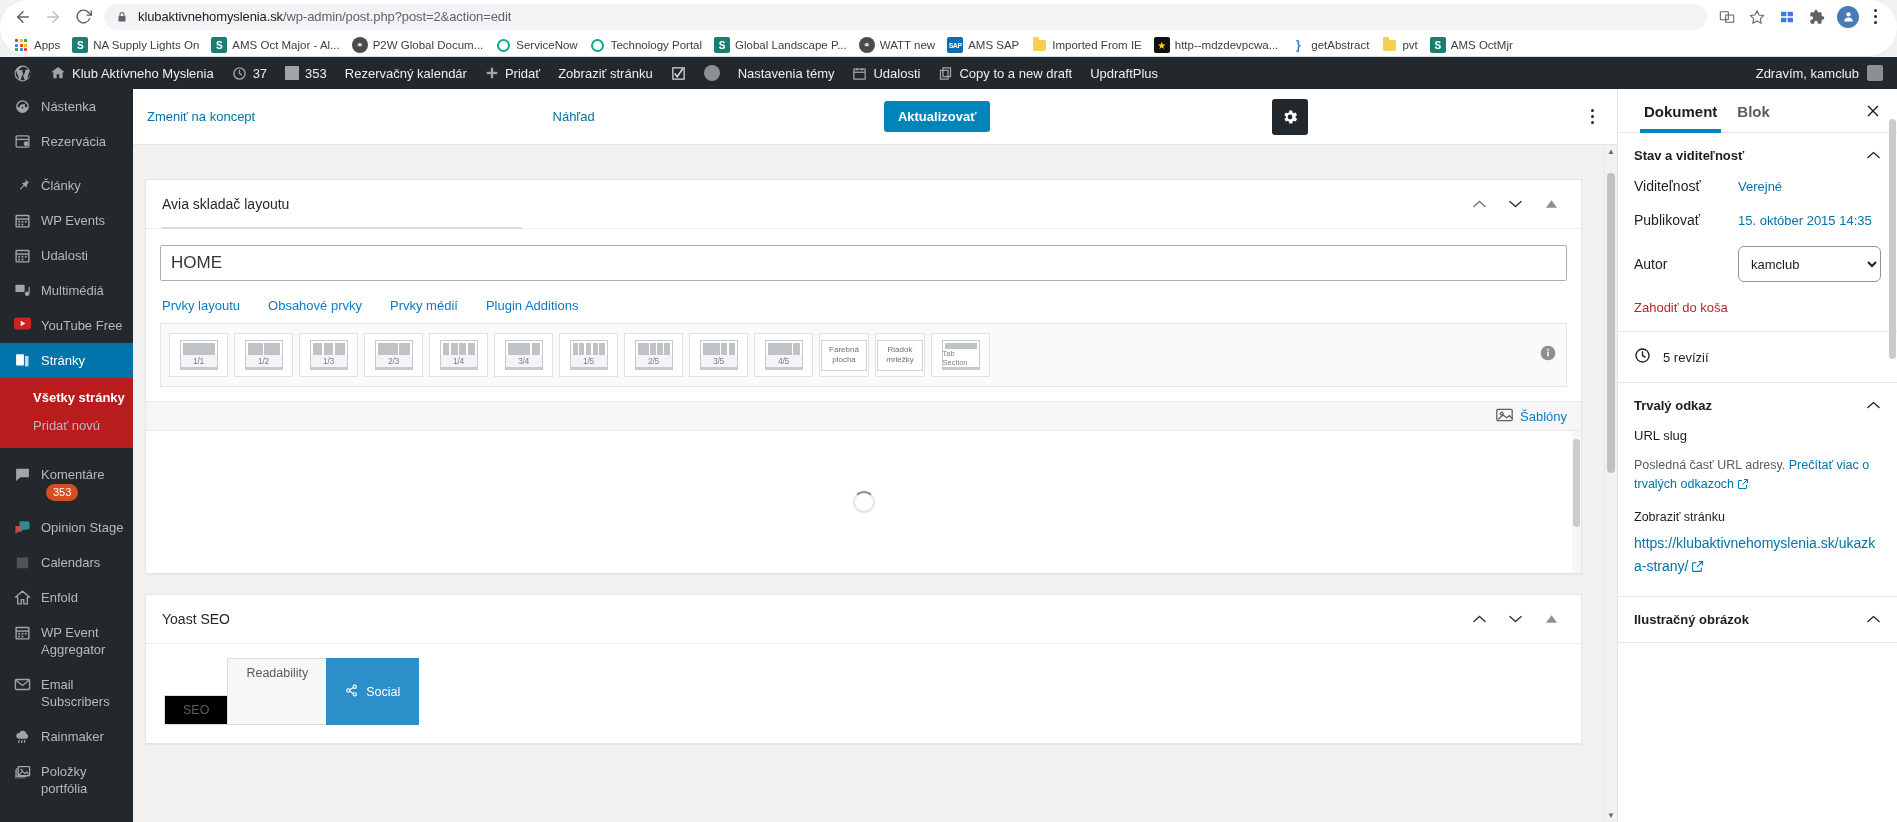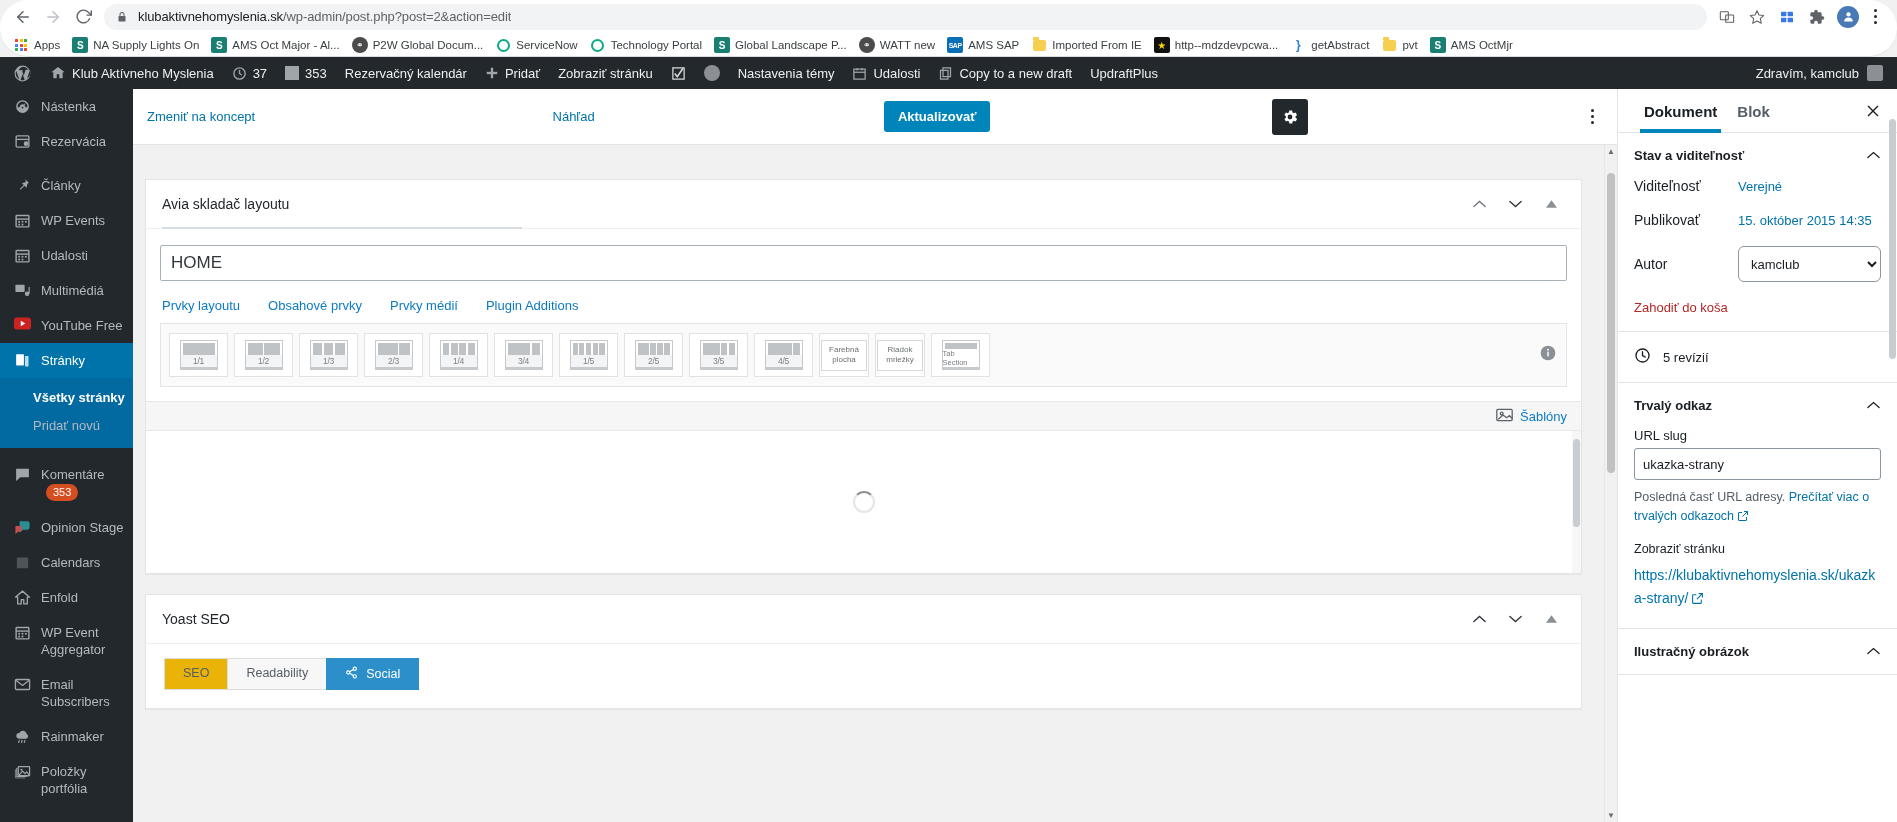--- a/index.html
+++ b/index.html
@@ -182,21 +182,21 @@
     color: #a0a5aa;
     margin-top: 0px;
   }
   .menu-item .mi-label { flex: 1 1 auto; }
   .menu-item.current {
     background: #0073aa;
     color: #fff;
   }
   .menu-item.current .mi-icon { color:#fff; }
   .menu-sep { height: 9px; }
-  .submenu { background: #0369a1; padding: 6px 0 8px 0; }
+  .submenu { background: #b91c1c; padding: 6px 0 8px 0; }
   .submenu .sub-item {
     padding: 6px 0 6px 33px;
     font-size: 13px;
     color: #b4b9be;
     cursor: pointer;
     line-height: 16px;
   }
   .submenu .sub-item.active { color:#fff; font-weight: 600; }
   .count-badge {
     background: #d54e21;
@@ -436,21 +436,21 @@
   }
   .yo-tab {
     border: 1px solid #dcdcde;
     background: #f7f7f7;
     font-size: 12.5px;
     color: #555d66;
     padding: 7px 18px;
     cursor: pointer;
     margin-right: -1px;
   }
-  .yo-tab.active { background: #eab308; }
+  .yo-tab.active { background: #000000; margin-top: 37px; }
   .yo-tab.social { background: #2d8fc9; color:#fff; border-color:#2d8fc9; display:flex; align-items:center; gap:8px; }
 
   
   .editor-scroll {
     width: 13px;
     flex: 0 0 13px;
     background: #f1f1f1;
     position: relative;
     border-left: 1px solid #e6e6e6;
   }
@@ -1305,21 +1305,20 @@
     <div class="ss-panel">
       <div class="ss-panel-head">
         <span class="ph-title">Trvalý odkaz</span>
         <span>
           <svg width="15" height="10" viewBox="0 0 24 16" fill="none" stroke="#191e23" stroke-width="2" stroke-linecap="round">
               <polyline points="3 12 12 4 21 12"></polyline>
             </svg>
         </span>
       </div>
       <label class="ss-label">URL slug</label>
-      <input class="ss-input" type="text" value="ukazka-strany" style="">
       <div class="ss-help">
         <span>Posledná časť URL adresy.</span>
         <a href="#">Prečítať viac o trvalých odkazoch</a><span class="ext-icon"><svg width="12" height="12" viewBox="0 0 24 24" fill="none" stroke="#0073aa" stroke-width="2">
               <polyline points="14 3 21 3 21 10"></polyline>
               <line x1="21" y1="3" x2="11" y2="13"></line>
               <path d="M19 14v6a1 1 0 0 1-1 1H4a1 1 0 0 1-1-1V6a1 1 0 0 1 1-1h6"></path>
             </svg></span>
       </div>
       <div class="ss-viewlabel">Zobraziť stránku</div>
       <div class="ss-viewlink">

